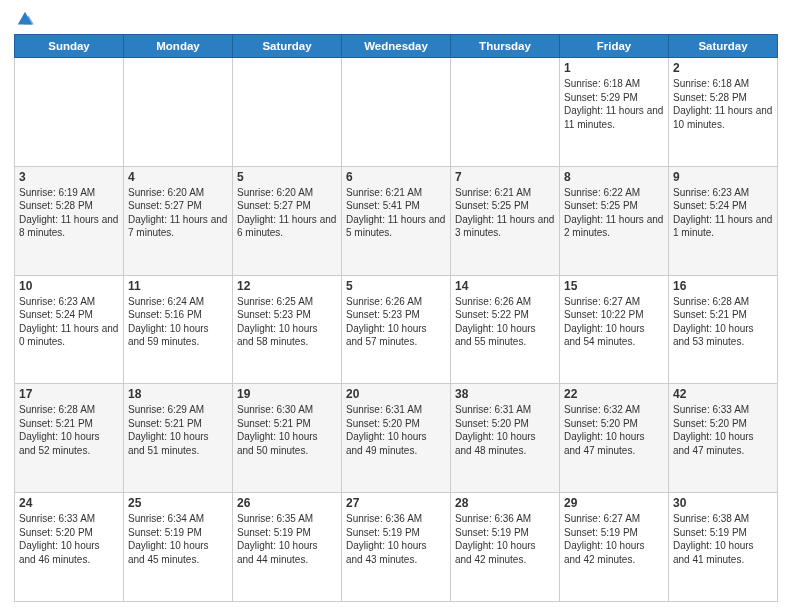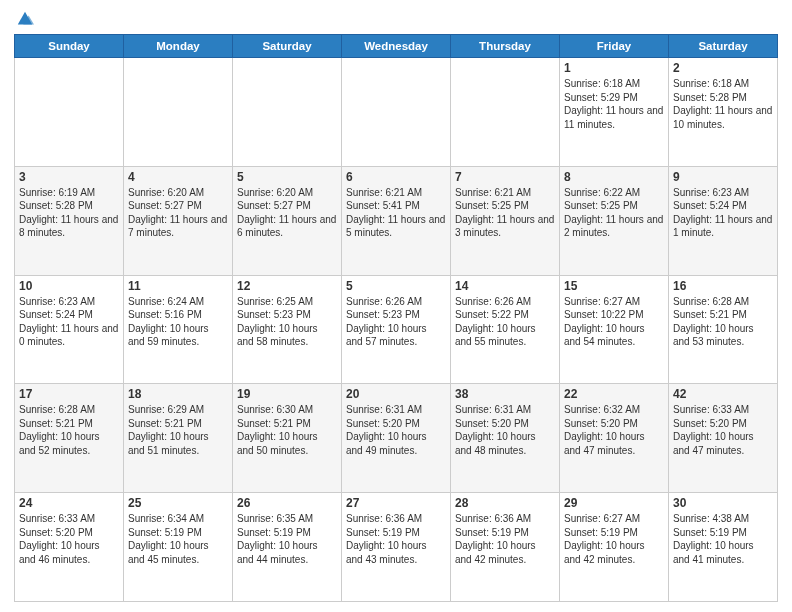--- a/index.html
+++ b/index.html
@@ -322,20 +322,20 @@
 Daylight: 10 hours and 42 minutes.</div>
           </td>
           <td>
             <span class="day-number">29</span>
             <div class="day-info">Sunrise: 6:27 AM
 Sunset: 5:19 PM
 Daylight: 10 hours and 42 minutes.</div>
           </td>
           <td>
             <span class="day-number">30</span>
-            <div class="day-info">Sunrise: 4:38 AM
+            <div class="day-info">Sunrise: 6:38 AM
 Sunset: 5:19 PM
 Daylight: 10 hours and 41 minutes.</div>
           </td>
         </tr>
       </tbody>
   </table>
 </div>
 
 </body></html>

